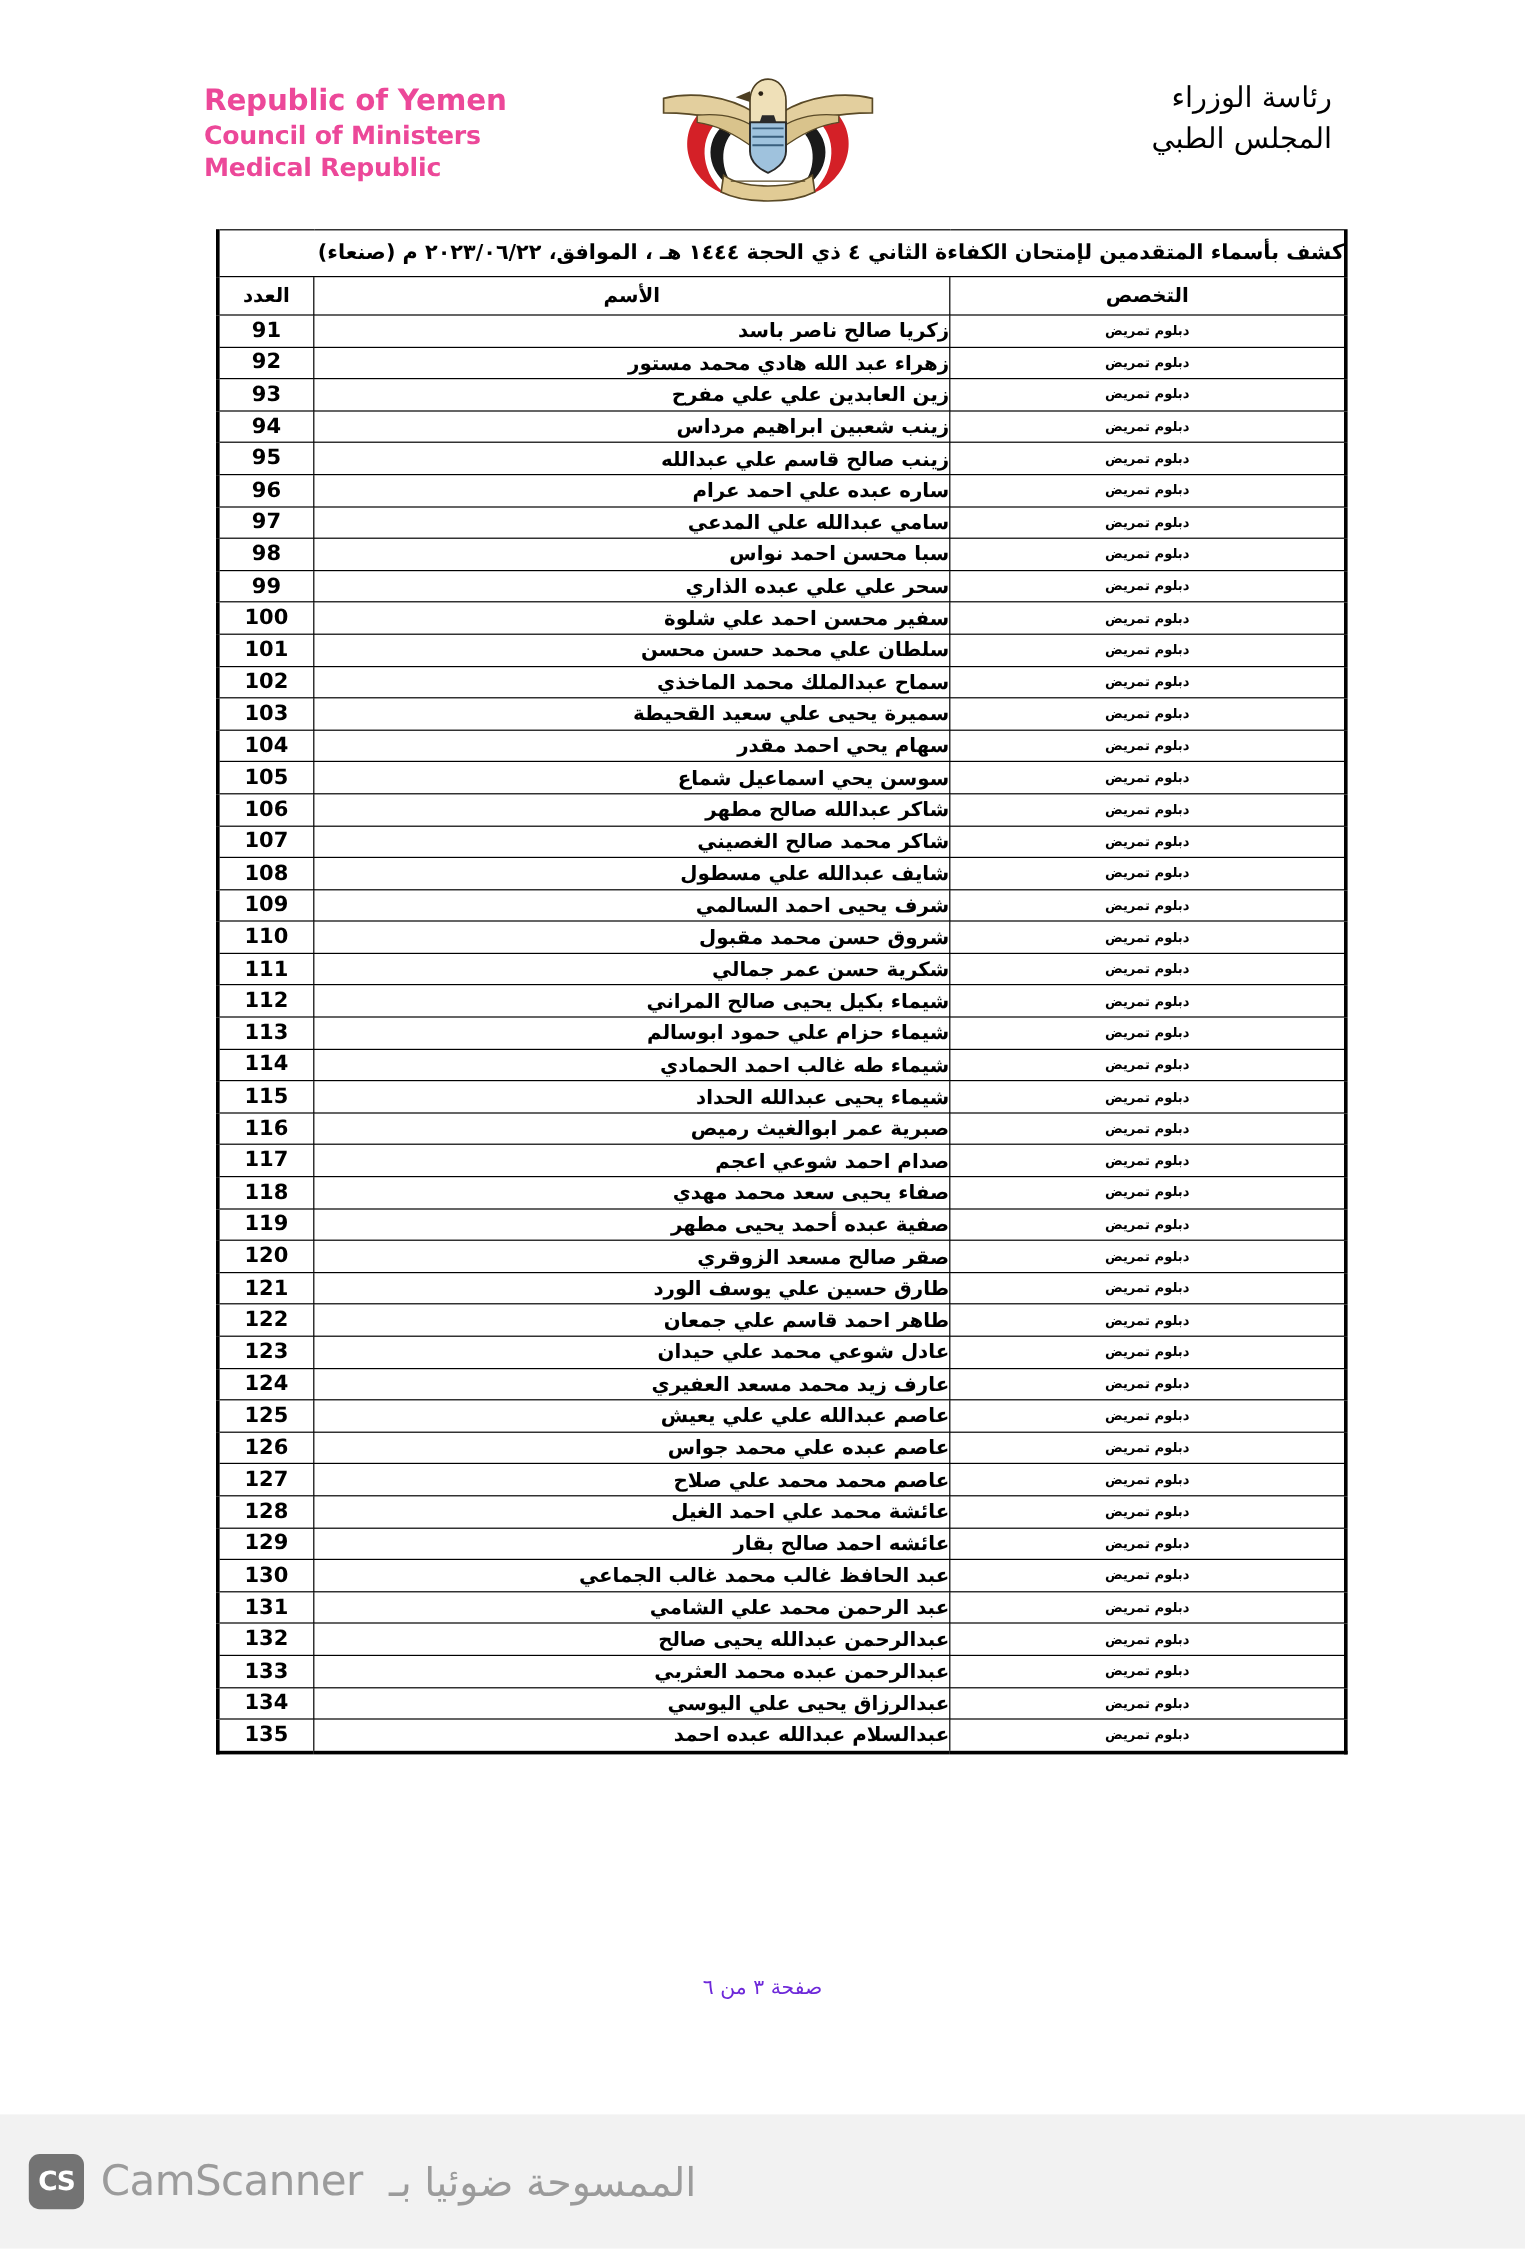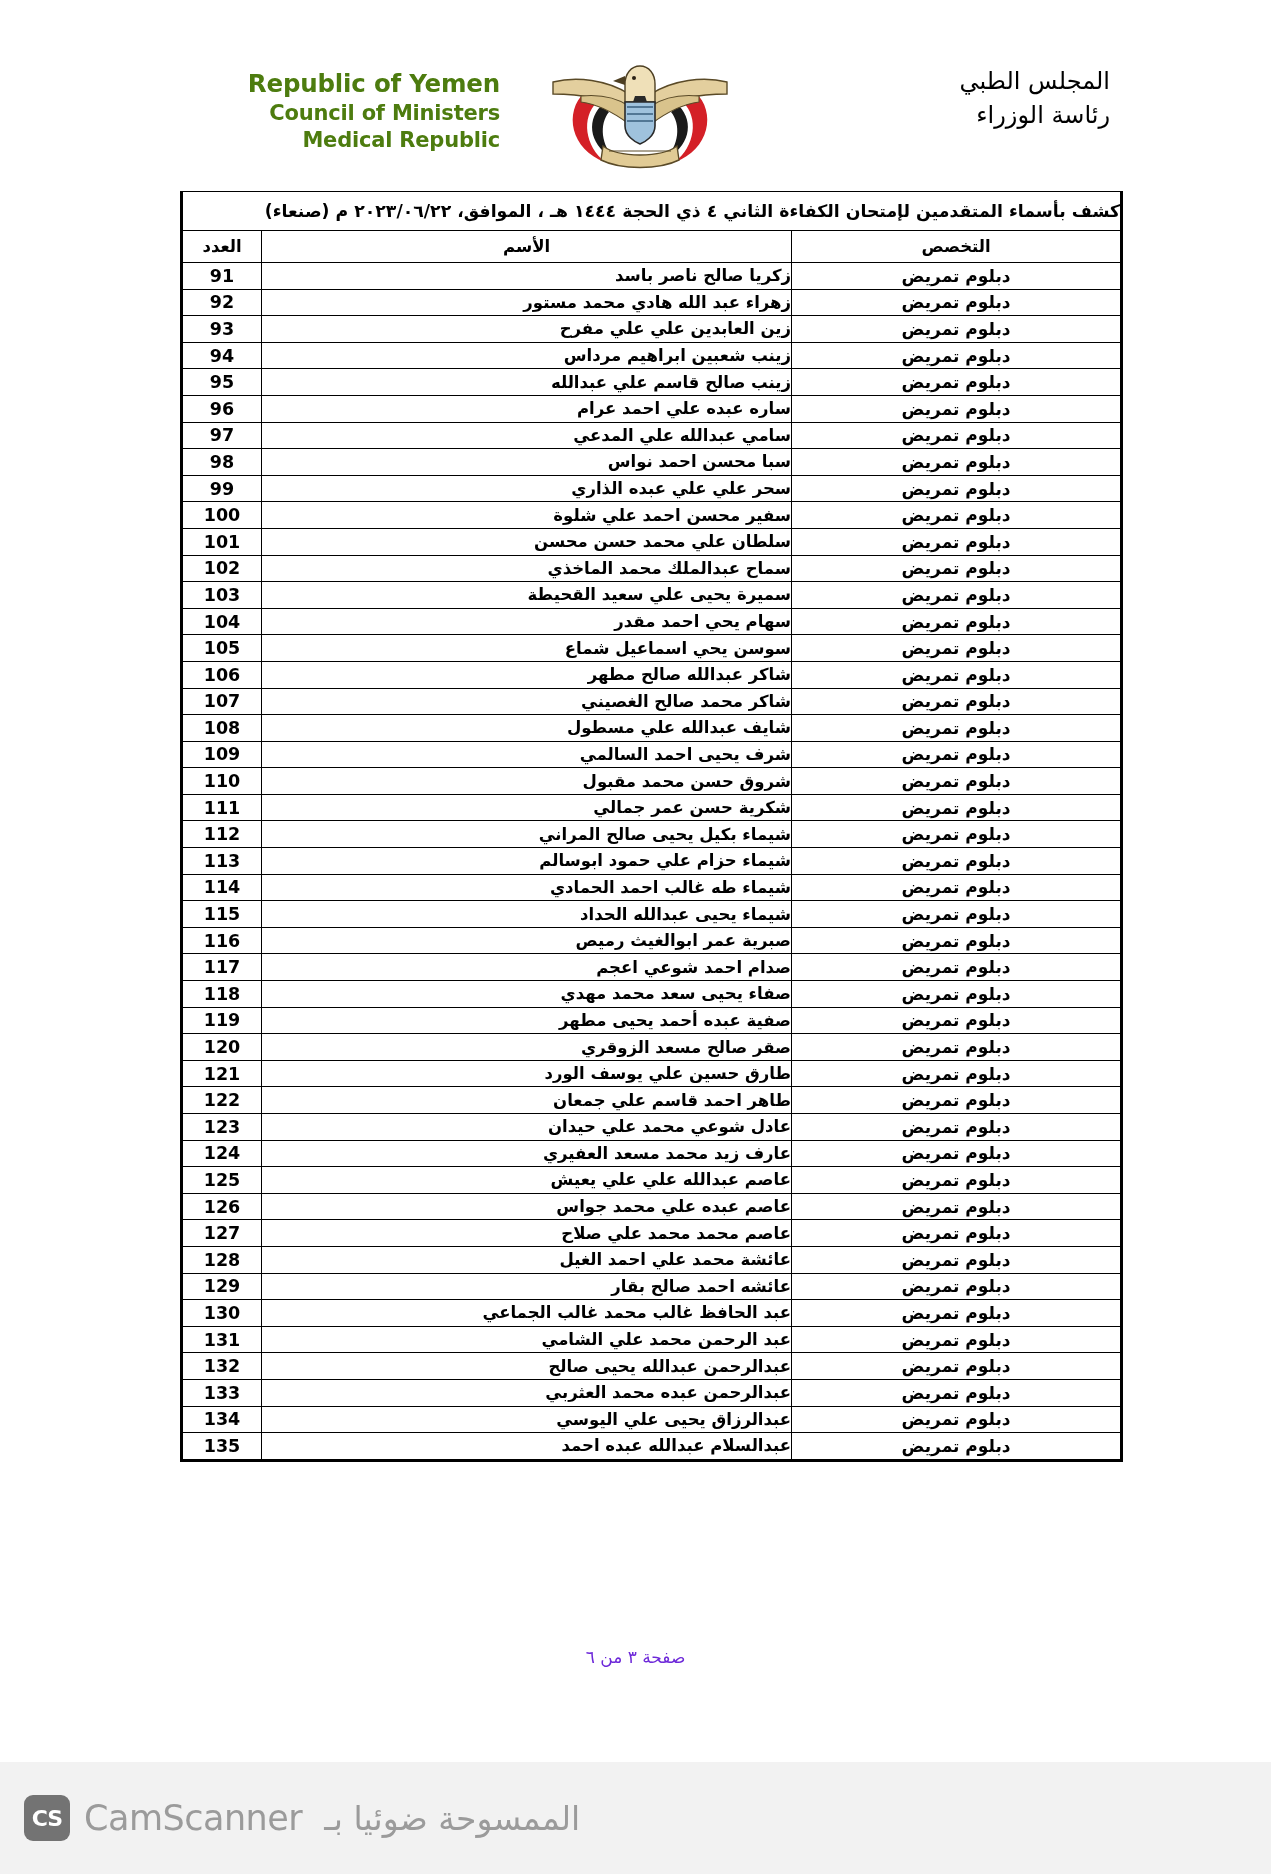--- a/index.html
+++ b/index.html
@@ -36,24 +36,23 @@
     justify-content: space-between;
   }
 
   .header-left {
     width: 330px;
     padding-top: 10px;
   }
   .header-left .line {
     font-family: "DejaVu Sans", "Liberation Sans", sans-serif;
     font-weight: bold;
-    color: #4d7c0f;
+    color: #ec4899;
     letter-spacing: -0.2px;
     line-height: 1.30;
-    text-align: right;
   }
   .header-left .l1 { font-size: 24.5px; }
   .header-left .l2 { font-size: 21px; }
   .header-left .l3 { font-size: 21px; }
 
   .header-emblem {
     width: 190px;
     height: 118px;
     position: relative;
     flex: 0 0 auto;
@@ -123,21 +122,21 @@
   }
 
   tbody tr td {
     height: 25.6px;
     vertical-align: middle;
     font-family: "DejaVu Sans", "Liberation Sans", sans-serif;
   }
 
   td.c-spec {
     text-align: center;
-    font-size: 17px;
+    font-size: 11px;
     font-weight: bold;
   }
   td.c-name {
     text-align: right;
     font-size: 16.5px;
     font-weight: bold;
     padding-right: 10px;
     white-space: nowrap;
     overflow: hidden;
   }
@@ -250,22 +249,22 @@
         <path d="M80 48 L110 48 L110 72 C110 82 100 88 95 90 C90 88 80 82 80 72 Z" fill="#9fc2dd" stroke="#2a2a2a" stroke-width="1.6"></path>
         <path d="M82 53 L108 53 M82 60 L108 60 M82 67 L108 67" stroke="#3a5f7d" stroke-width="1.6"></path>
         <path d="M88 48 L102 48 L100 42 L90 42 Z" fill="#2a2a2a"></path>
 
         <path d="M58 92 C74 104 116 104 132 92 L134 106 C114 116 76 116 56 106 Z" fill="#e1cb95" stroke="#5a4a27" stroke-width="1.4"></path>
         <path d="M64 97 L126 97" stroke="#5a4a27" stroke-width="1"></path>
       </svg>
     </div>
 
     <div class="header-right">
+      <div class="line r2">رئاسة الوزراء</div>
       <div class="line r3">المجلس الطبي</div>
-      <div class="line r2">رئاسة الوزراء</div>
     </div>
 
   </div>
 
   <div class="table-wrap">
     <table class="doc">
       <colgroup>
         <col class="col-spec">
         <col class="col-name">
         <col class="col-num">

